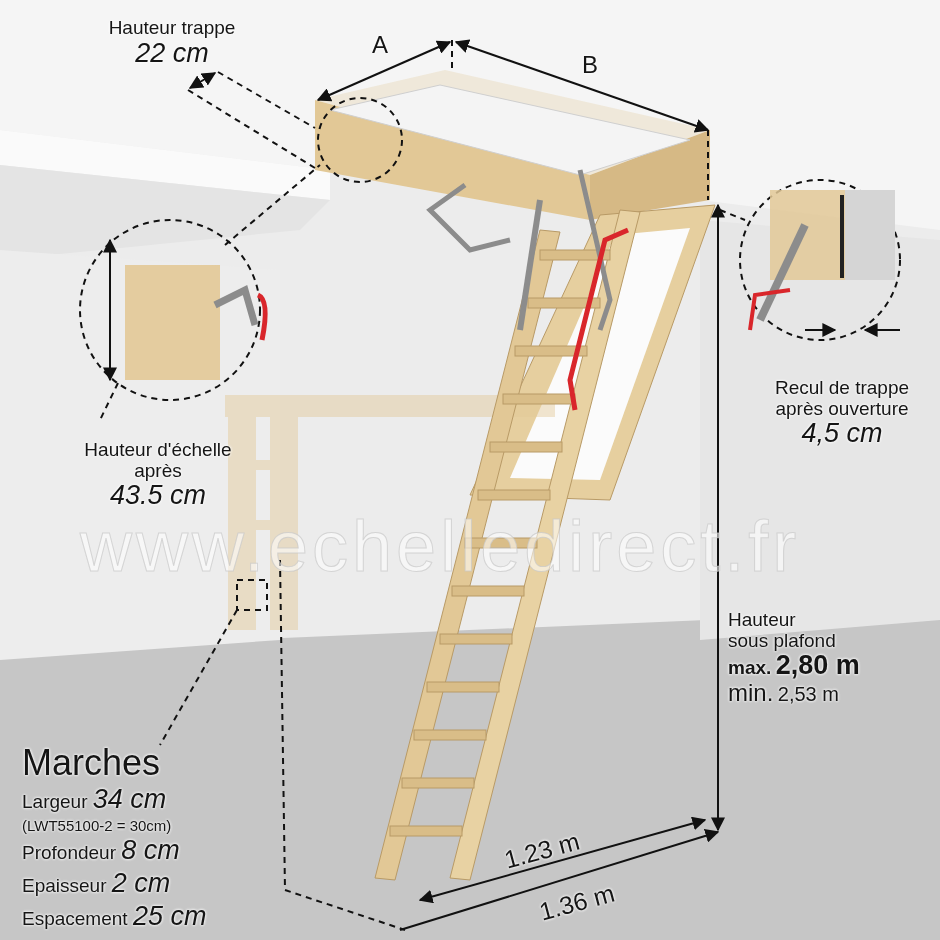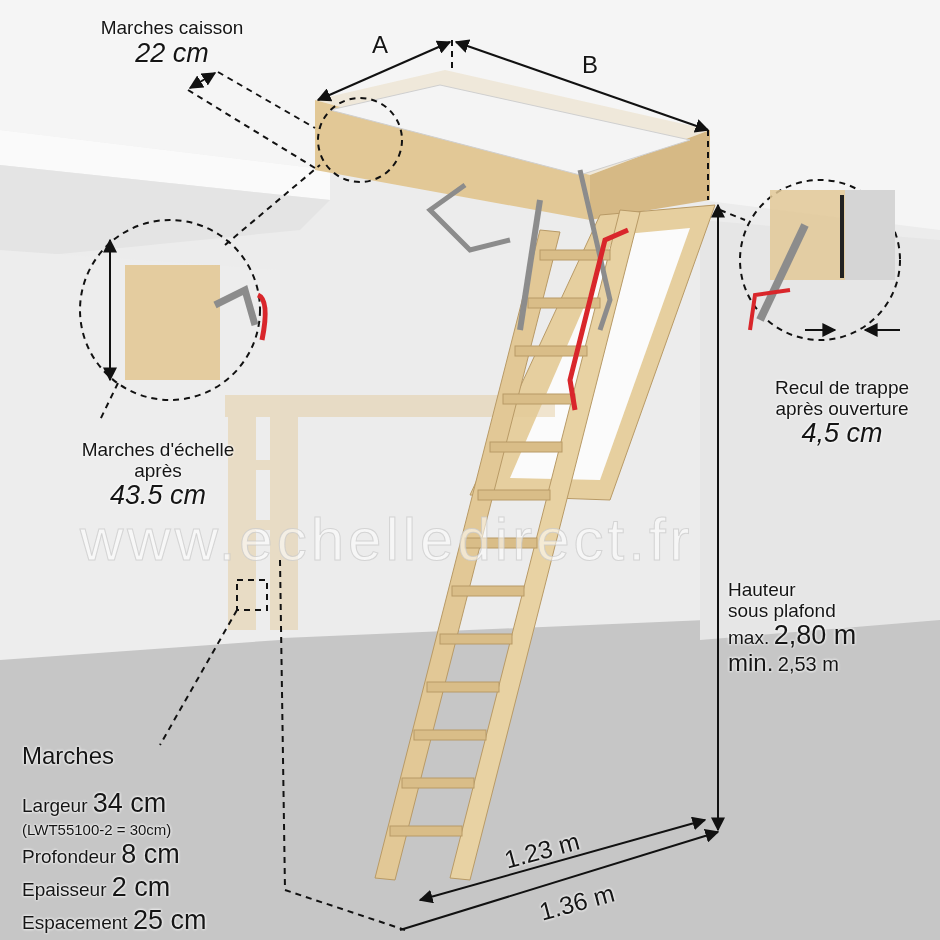--- a/index.html
+++ b/index.html
@@ -1,26 +1,26 @@
 <!DOCTYPE html>
 <html><head>
 <meta charset="utf-8">
 <style>
   html,body{margin:0;padding:0;}
   body{width:940px;height:940px;position:relative;overflow:hidden;background:#e9e9e9;font-family:"Liberation Sans",sans-serif;color:#151515;}
   .scene{position:absolute;left:0;top:0;width:940px;height:940px;}
   .label{position:absolute;text-align:center;line-height:1.08;text-shadow:0 0 3px #fff,0 0 3px #fff;}
   .label .big{font-size:27px;display:block;font-style:italic;}
   .label .mid{font-size:19px;display:block;}
-  .lbl-left{text-align:left;}
-  .watermark{position:absolute;left:80px;top:505px;font-size:60px;letter-spacing:4px;color:rgba(255,255,255,0.55);-webkit-text-stroke:1px rgba(200,200,200,0.7);font-family:"Liberation Sans",sans-serif;}
+  .lbl-left{text-align:left;margin-top:30px;}
+  .watermark{position:absolute;left:80px;top:505px;font-size:72px;letter-spacing:4px;color:rgba(255,255,255,0.55);-webkit-text-stroke:1px rgba(200,200,200,0.7);font-family:"Liberation Sans",sans-serif;}
   .marches{position:absolute;left:22px;top:742px;text-shadow:0 0 3px #fff,0 0 3px #fff;}
-  .marches .title{font-size:24px;display:block;margin-bottom:18px;}
+  .marches .title{font-size:36px;display:block;margin-bottom:0;}
   .marches .row{display:block;font-size:19px;line-height:31px;white-space:nowrap;}
-  .marches .row .v{font-size:27px;}
+  .marches .row .v{font-size:27px;font-style:italic;}
   .marches .note{display:block;font-size:15px;line-height:18px;}
   .rot{position:absolute;transform-origin:left center;font-size:25px;text-shadow:0 0 3px #fff,0 0 3px #fff;}
 </style>
 </head>
 <body>
 
 <svg class="scene" viewBox="0 0 940 940" xmlns="http://www.w3.org/2000/svg">
   <defs>
     <marker id="ah" viewBox="0 0 10 10" refX="9" refY="5" markerWidth="7" markerHeight="7" orient="auto-start-reverse">
       <path d="M0,0 L10,5 L0,10 z" fill="#111"></path>
@@ -117,43 +117,43 @@
     <path d="M760,320 L805,225" stroke="#8c8c8c" stroke-width="8"></path>
     <path d="M750,330 L755,295 L790,290" stroke="#d9262b" stroke-width="4" fill="none"></path>
     <line x1="805" y1="330" x2="835" y2="330" stroke="#111" stroke-width="2" marker-end="url(#ah)"></line>
     <line x1="900" y1="330" x2="865" y2="330" stroke="#111" stroke-width="2" marker-end="url(#ah)"></line>
   </g>
 </svg>
 
 <div class="watermark">www.echelledirect.fr</div>
 
 <div class="label" style="left:72px;top:18px;width:200px;">
-  <span class="mid">Marches caisson</span>
+  <span class="mid">Hauteur trappe</span>
   <span class="big">22 cm</span>
 </div>
 
 <div class="label" style="left:372px;top:32px;font-size:24px;">A</div>
 <div class="label" style="left:582px;top:52px;font-size:24px;">B</div>
 
 <div class="label" style="left:58px;top:440px;width:200px;">
-  <span class="mid">Marches d'échelle</span>
+  <span class="mid">Hauteur d'échelle</span>
   <span class="mid">après</span>
   <span class="big">43.5 cm</span>
 </div>
 
 <div class="label" style="left:752px;top:378px;width:180px;">
   <span class="mid">Recul de trappe</span>
   <span class="mid">après ouverture</span>
   <span class="big">4,5 cm</span>
 </div>
 
 <div class="label lbl-left" style="left:728px;top:580px;">
   <span class="mid">Hauteur</span>
   <span class="mid">sous plafond</span>
-  <span style="display:block;white-space:nowrap;"><span style="font-size:19px;">max.</span> <span style="font-size:27px;">2,80 m</span></span>
+  <span style="display:block;white-space:nowrap;font-weight:bold;"><span style="font-size:19px;">max.</span> <span style="font-size:27px;">2,80 m</span></span>
   <span style="display:block;white-space:nowrap;"><span style="font-size:24px;">min.</span> <span style="font-size:20px;">2,53 m</span></span>
 </div>
 
 <div class="rot" style="left:505px;top:846px;transform:rotate(-15deg);">1.23 m</div>
 <div class="rot" style="left:540px;top:898px;transform:rotate(-15deg);">1.36 m</div>
 
 <div class="marches">
   <span class="title">Marches</span>
   <span class="row"><span>Largeur</span> <span class="v">34 cm</span></span>
   <span class="note">(LWT55100-2 = 30cm)</span>

